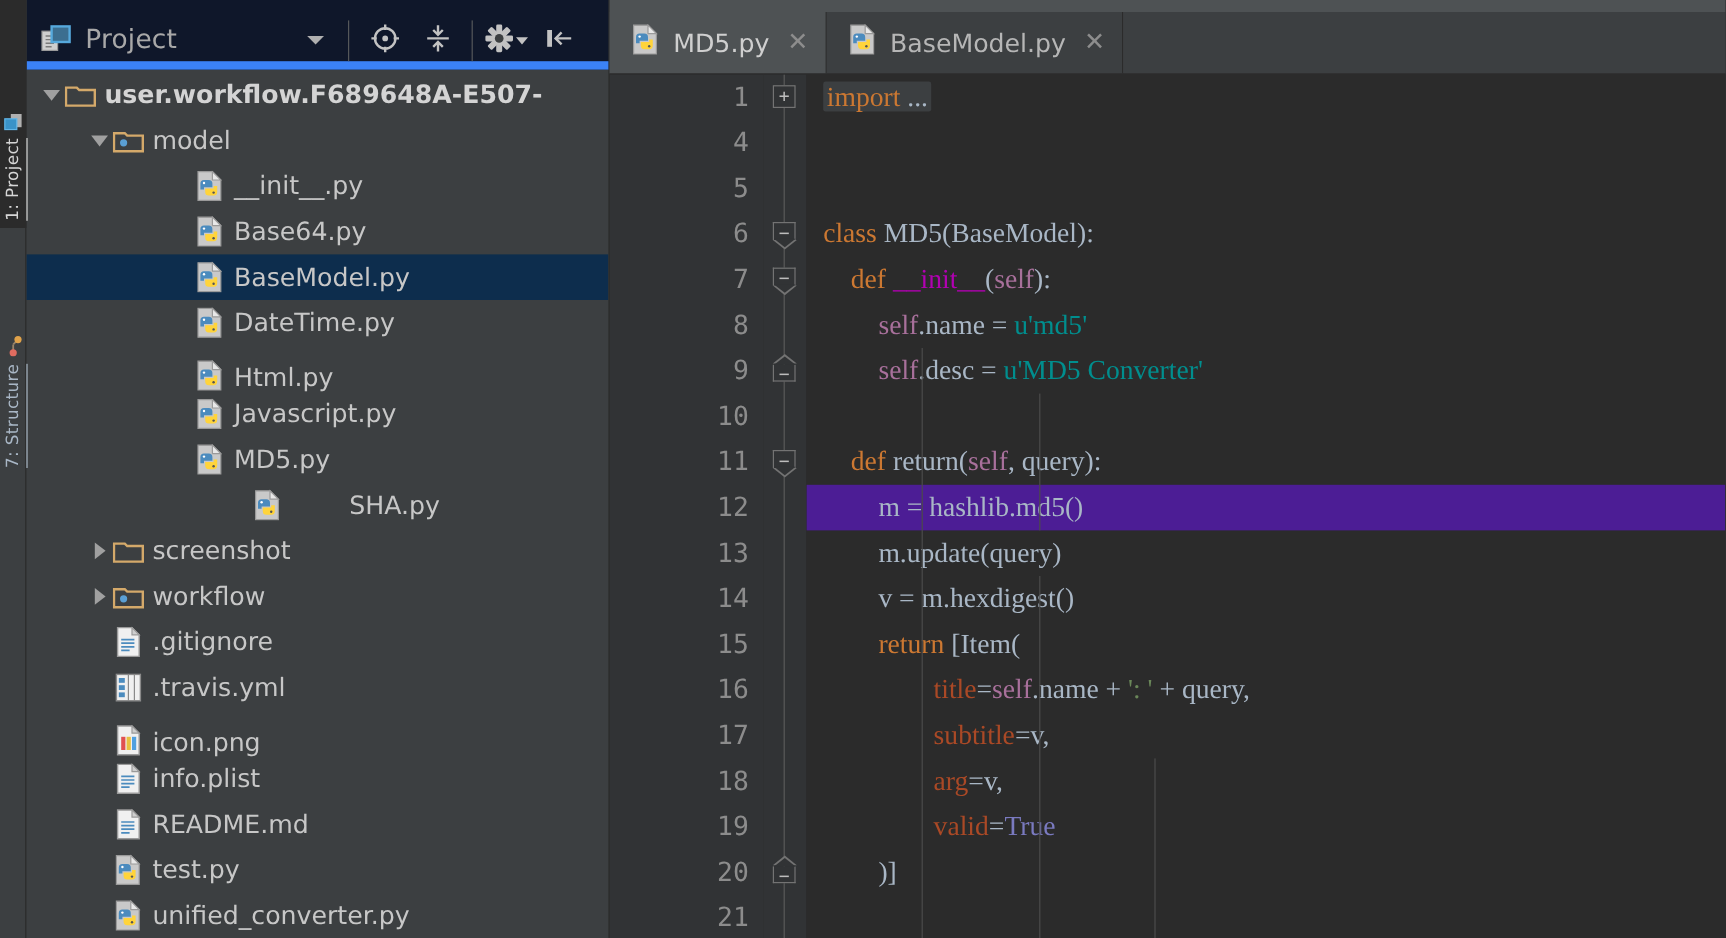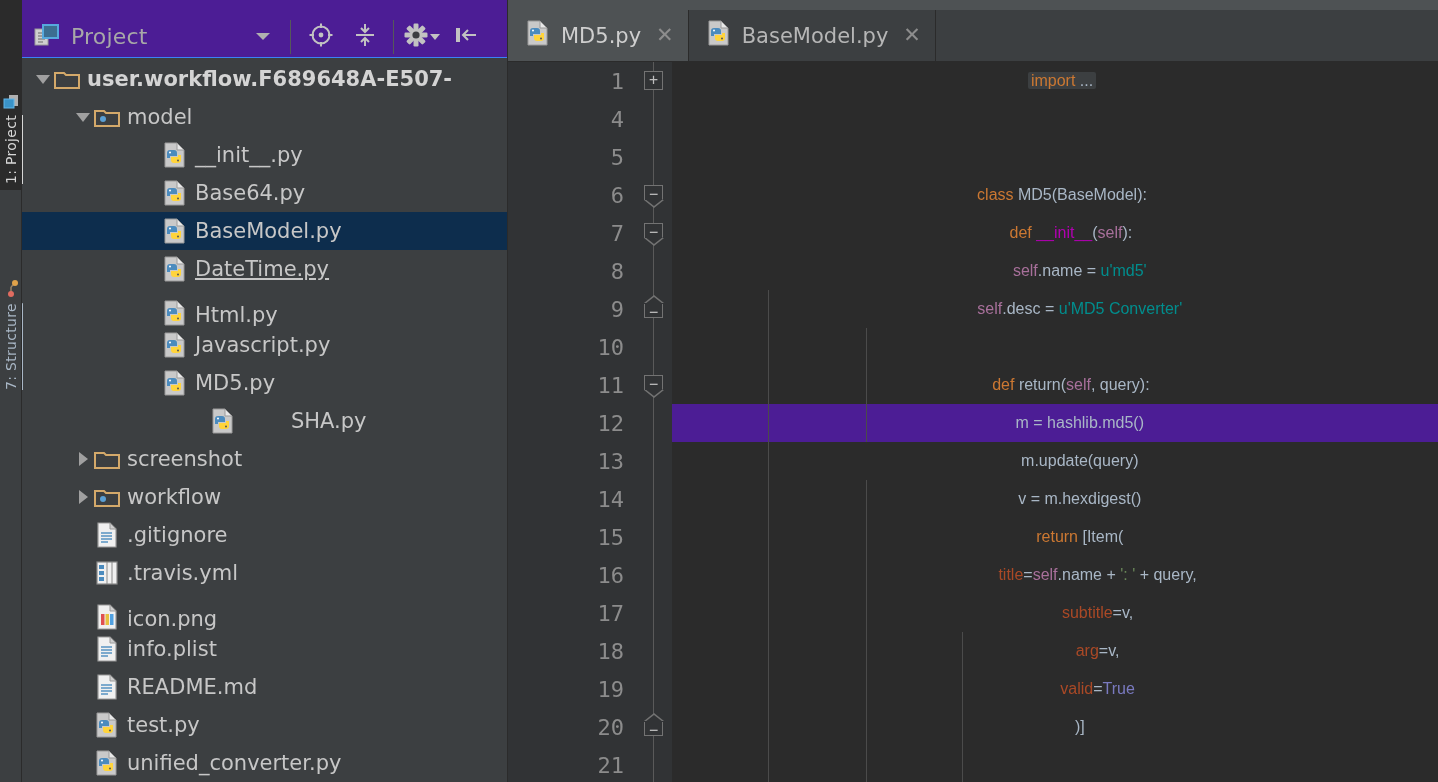--- a/index.html
+++ b/index.html
@@ -33,21 +33,21 @@
   .vicon { margin-top:6px; display:block; }
 
   
   .panel {
     width:486px; flex:0 0 486px; height:782px;
     background:#3c3f41; display:flex; flex-direction:column;
     border-right:1px solid #2b2b2b;
   }
   .panel-header {
     height:58px; flex:0 0 58px; display:flex; align-items:center;
-    background:#4c1d95; border-bottom:1px solid #3b82f6;
+    background:#0f172a; border-bottom:7px solid #3b82f6;
     padding:16px 4px 0 12px;
   }
   .ph-title {
     display:flex; align-items:center; gap:11px;
     flex:0 0 252px; height:40px;
   }
   .ph-title .ptxt { font-size:22px; color:#a8a8a8; letter-spacing:.2px; }
   .ph-caret { margin-left:auto; margin-right:14px; }
   .ph-sep { width:1px; height:34px; background:#55585a; margin:0 4px; }
   .tb-btns { display:flex; align-items:center; gap:4px; padding-left:6px; }
@@ -126,22 +126,22 @@
     width:0; height:0; border-left:10px solid transparent;
     border-right:10px solid transparent; border-bottom:8px solid #737373;
   }
   .fold.endtri:before {
     content:""; position:absolute; left:0px; top:-7px;
     width:0; height:0; border-left:9px solid transparent;
     border-right:9px solid transparent; border-bottom:7px solid #313335; z-index:2;
   }
   .code {
     flex:1 1 auto; position:relative; background:#2b2b2b;
-    font-family:Liberation Sans, sans-serif;
-    font-size:16px; overflow:hidden;text-align:center;
+    font-family:Liberation Serif, serif;
+    font-size:23px; overflow:hidden;
   }
   .cline {
     height:38px; line-height:38px; white-space:pre; padding-left:14px;
     color:#a9b7c6;
   }
   .cline.cur { background:#4c1d95; }
   .indent-guide { position:absolute; width:1px; background:#4b4b4b; }
   .foldbox { background:#3c3f41; padding:0 3px; border-radius:2px; }
 
   
@@ -326,21 +326,21 @@
               <path d="M2 1 L14 1 L21 8 L21 25 L2 25 Z" fill="#c9c9c9" stroke="#9a9a9a" stroke-width="1"></path>
               <path d="M14 1 L14 8 L21 8 Z" fill="#e8e8e8" stroke="#9a9a9a" stroke-width="1"></path>
               <path d="M4 11 a3 3 0 0 1 3-3 h4 a3 3 0 0 1 3 3 v3 h-7 v2 h-3 z" fill="#4b8bbe"></path>
               <path d="M18 18 a3 3 0 0 1-3 3 h-4 a3 3 0 0 1-3-3 v-3 h7 v-2 h3 z" fill="#ffd43b"></path>
               <circle cx="7" cy="10.5" r="1" fill="#fff"></circle>
               <circle cx="15" cy="18.5" r="1" fill="#555"></circle>
             </svg>
           </span>
           <span class="tlabel">BaseModel.py</span>
         </div>
-        <div class="trow ind1 ind2x" style="padding-left: 118px; text-decoration: underline;">
+        <div class="trow ind1 ind2x" style="padding-left: 118px;">
           <span class="arrow"></span>
           <span class="ficon">
             <svg width="24" height="26" viewBox="0 0 24 26">
               <path d="M2 1 L14 1 L21 8 L21 25 L2 25 Z" fill="#c9c9c9" stroke="#9a9a9a" stroke-width="1"></path>
               <path d="M14 1 L14 8 L21 8 Z" fill="#e8e8e8" stroke="#9a9a9a" stroke-width="1"></path>
               <path d="M4 11 a3 3 0 0 1 3-3 h4 a3 3 0 0 1 3 3 v3 h-7 v2 h-3 z" fill="#4b8bbe"></path>
               <path d="M18 18 a3 3 0 0 1-3 3 h-4 a3 3 0 0 1-3-3 v-3 h7 v-2 h3 z" fill="#ffd43b"></path>
               <circle cx="7" cy="10.5" r="1" fill="#fff"></circle>
               <circle cx="15" cy="18.5" r="1" fill="#555"></circle>
             </svg>

